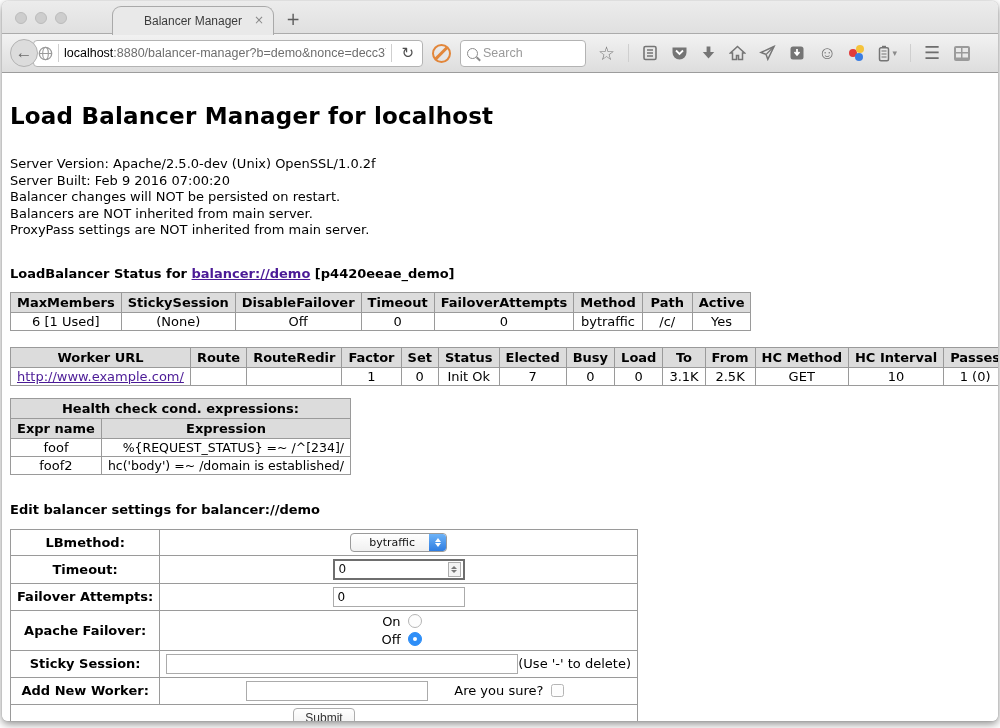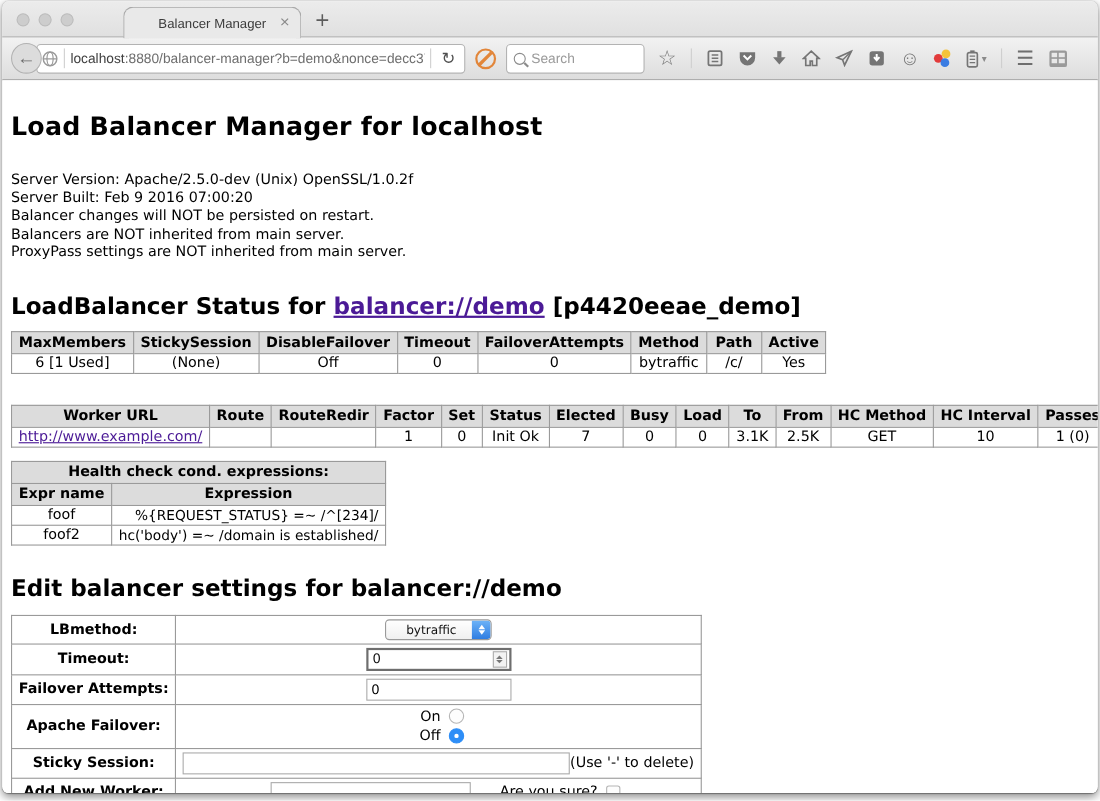--- a/index.html
+++ b/index.html
@@ -25,21 +25,21 @@
 
   .navbar { height:39px; background:linear-gradient(#f2f2f2,#dddddd); border-bottom:1px solid #9c9c9c;
             display:flex; align-items:center; padding:0 8px; font-family:"Liberation Sans", sans-serif; }
   .backbtn { width:28px; height:28px; border-radius:50%; background:#dcdcdc; border:1px solid #b2b2b2;
              color:#6b6b6b; font-size:17px; line-height:25px; text-align:center; flex:0 0 auto;
              margin-right:-5px; z-index:2; }
   .urlbar { width:390px; height:27px; background:#fff; border:1px solid #b3b3b3; border-radius:4px;
             display:flex; align-items:center; padding:0 4px; gap:5px; z-index:1; }
   .globe { flex:0 0 auto; }
   .url-text { flex:1; font-size:12.5px; white-space:nowrap; overflow:hidden; }
-  .url-host { color:#404040; }
+  .url-host { color:#000000; }
   .url-rest { color:#6e6e6e; }
   .vsep { width:1px; height:18px; background:#cfcfcf; }
   .reload { color:#4f4f4f; font-size:15px; padding:0 4px; }
   .blockicon { width:19px; height:19px; border:2.5px solid #e2863a; border-radius:50%;
                position:relative; margin:0 9px; flex:0 0 auto; }
   .blockicon::after { content:""; position:absolute; left:-1px; top:6px; width:16px; height:2.5px;
                       background:#e2863a; transform:rotate(-45deg); }
   .searchbar { width:126px; height:27px; background:#fff; border:1px solid #b3b3b3; border-radius:4px;
                display:flex; align-items:center; padding:0 6px; gap:5px; }
   .searchbar input { border:none; outline:none; width:100%; font-size:12.5px;
@@ -57,30 +57,30 @@
   .dots i:nth-child(1){ left:0; top:4px; background:#e23b3b; }
   .dots i:nth-child(2){ left:7px; top:0; background:#f5c33b; }
   .dots i:nth-child(3){ left:6px; top:8px; background:#3b7de2; }
   .caret { font-size:9px; color:#8a8a8a; margin-left:2px; }
   .hamb { font-size:18px; color:#6e6e6e; }
 
   
   .page { height:648px; background:#fff; padding:8px; overflow:hidden; color:#000; }
   h1 { font-size:23px; font-weight:bold; margin:22px 0 27px; letter-spacing:.2px; }
   .server-info div { font-size:13px; line-height:16.5px; }
-  h3 { font-size:21px; font-weight:bold; margin:27px 0 11px; }
+  h3 { font-size:13px; font-weight:bold; margin:27px 0 11px; }
   a.vlink { color:#4b1a96; text-decoration:underline; }
 
   table { border-collapse:collapse; font-size:13px; }
   th,td { border:1px solid #9a9a9a; padding:1px 6px; text-align:center; white-space:nowrap; }
   th { background:#dcdcdc; font-weight:bold; padding:2px 6px; }
   table { border:1px solid #6f6f6f; }
   td.l { text-align:left; }
 
-  .tbl-balancer { margin-bottom:28px; }
+  .tbl-balancer { margin-bottom:16px; }
   .tbl-balancer th { min-width:50px; }
   .tbl-worker { margin-bottom:12px; }
   .tbl-worker td:first-child { min-width:165px; }
   .tbl-health { margin-bottom:4px; }
   .tbl-health td.expr { text-align:right; font-size:12.5px; }
   .tbl-health td.name { min-width:70px; }
   .tbl-health .title-row th { padding:2px 10px; }
 
   
   .tbl-form { width:595px; margin-top:12px; }

